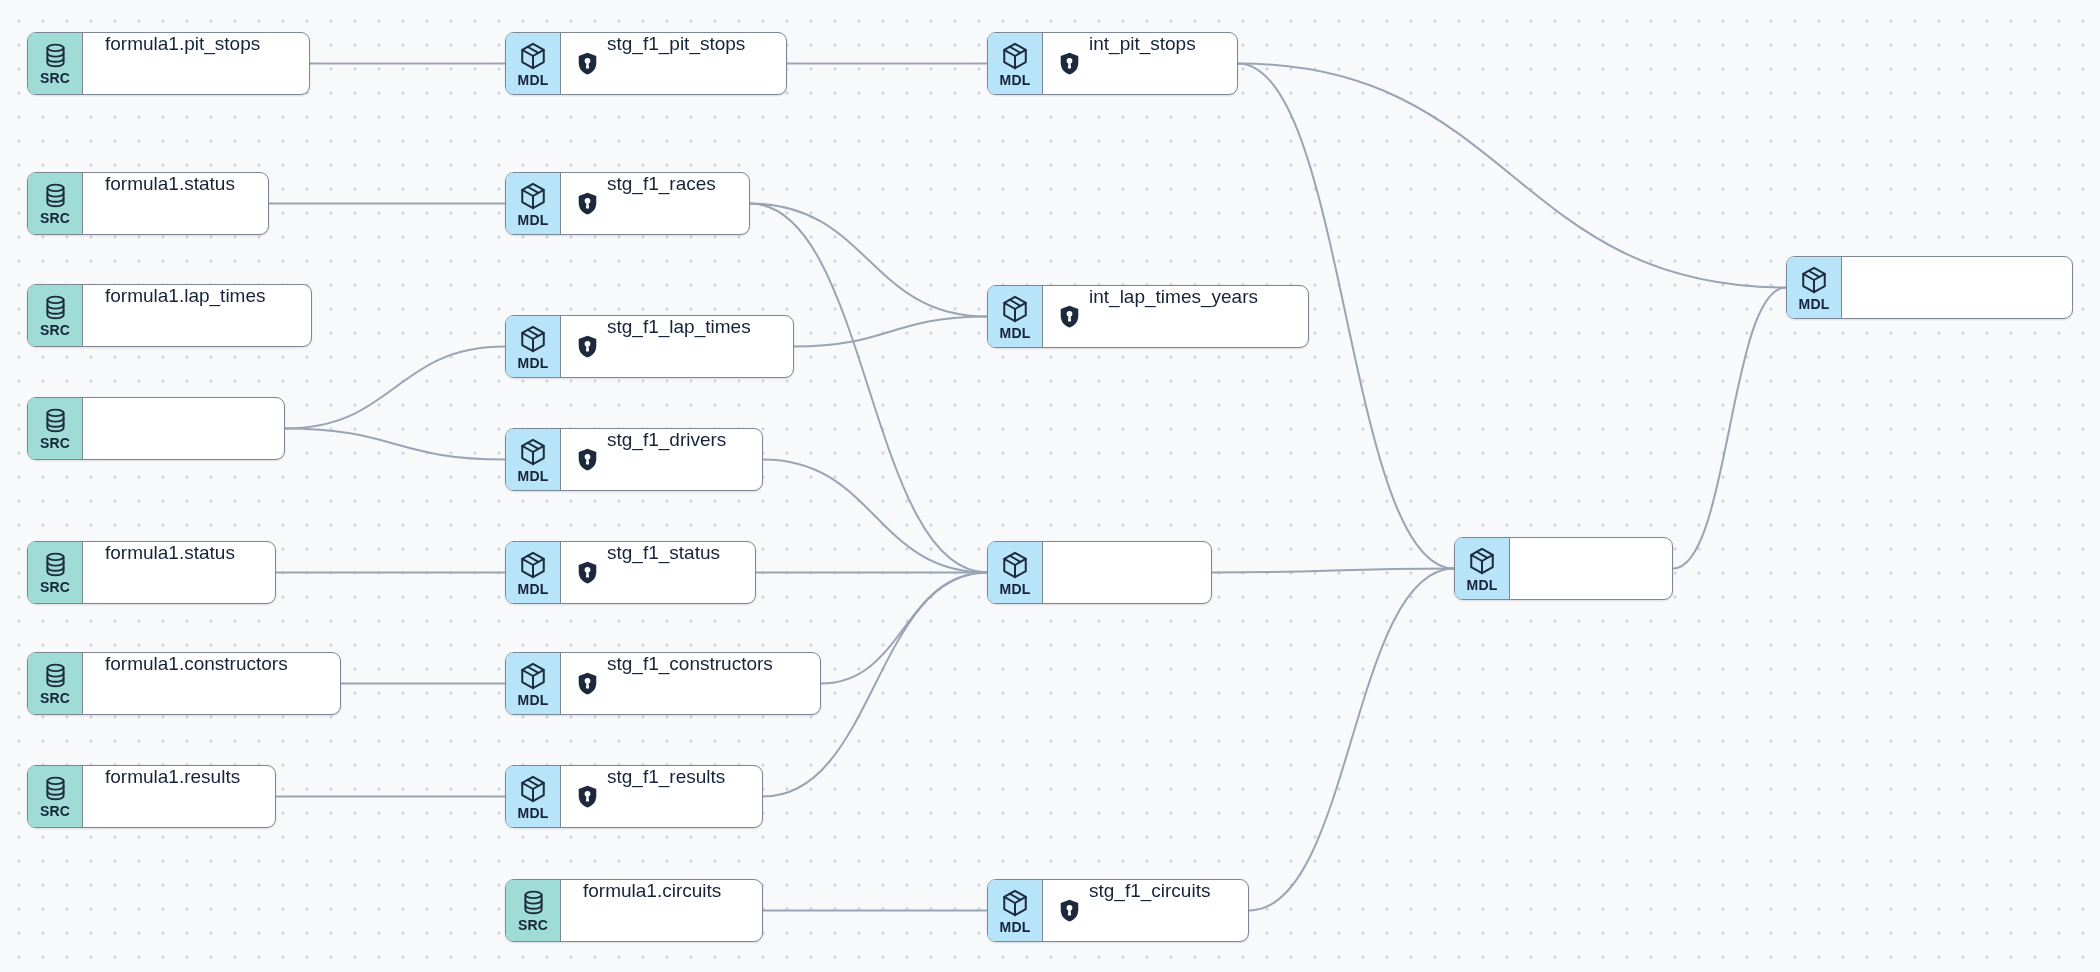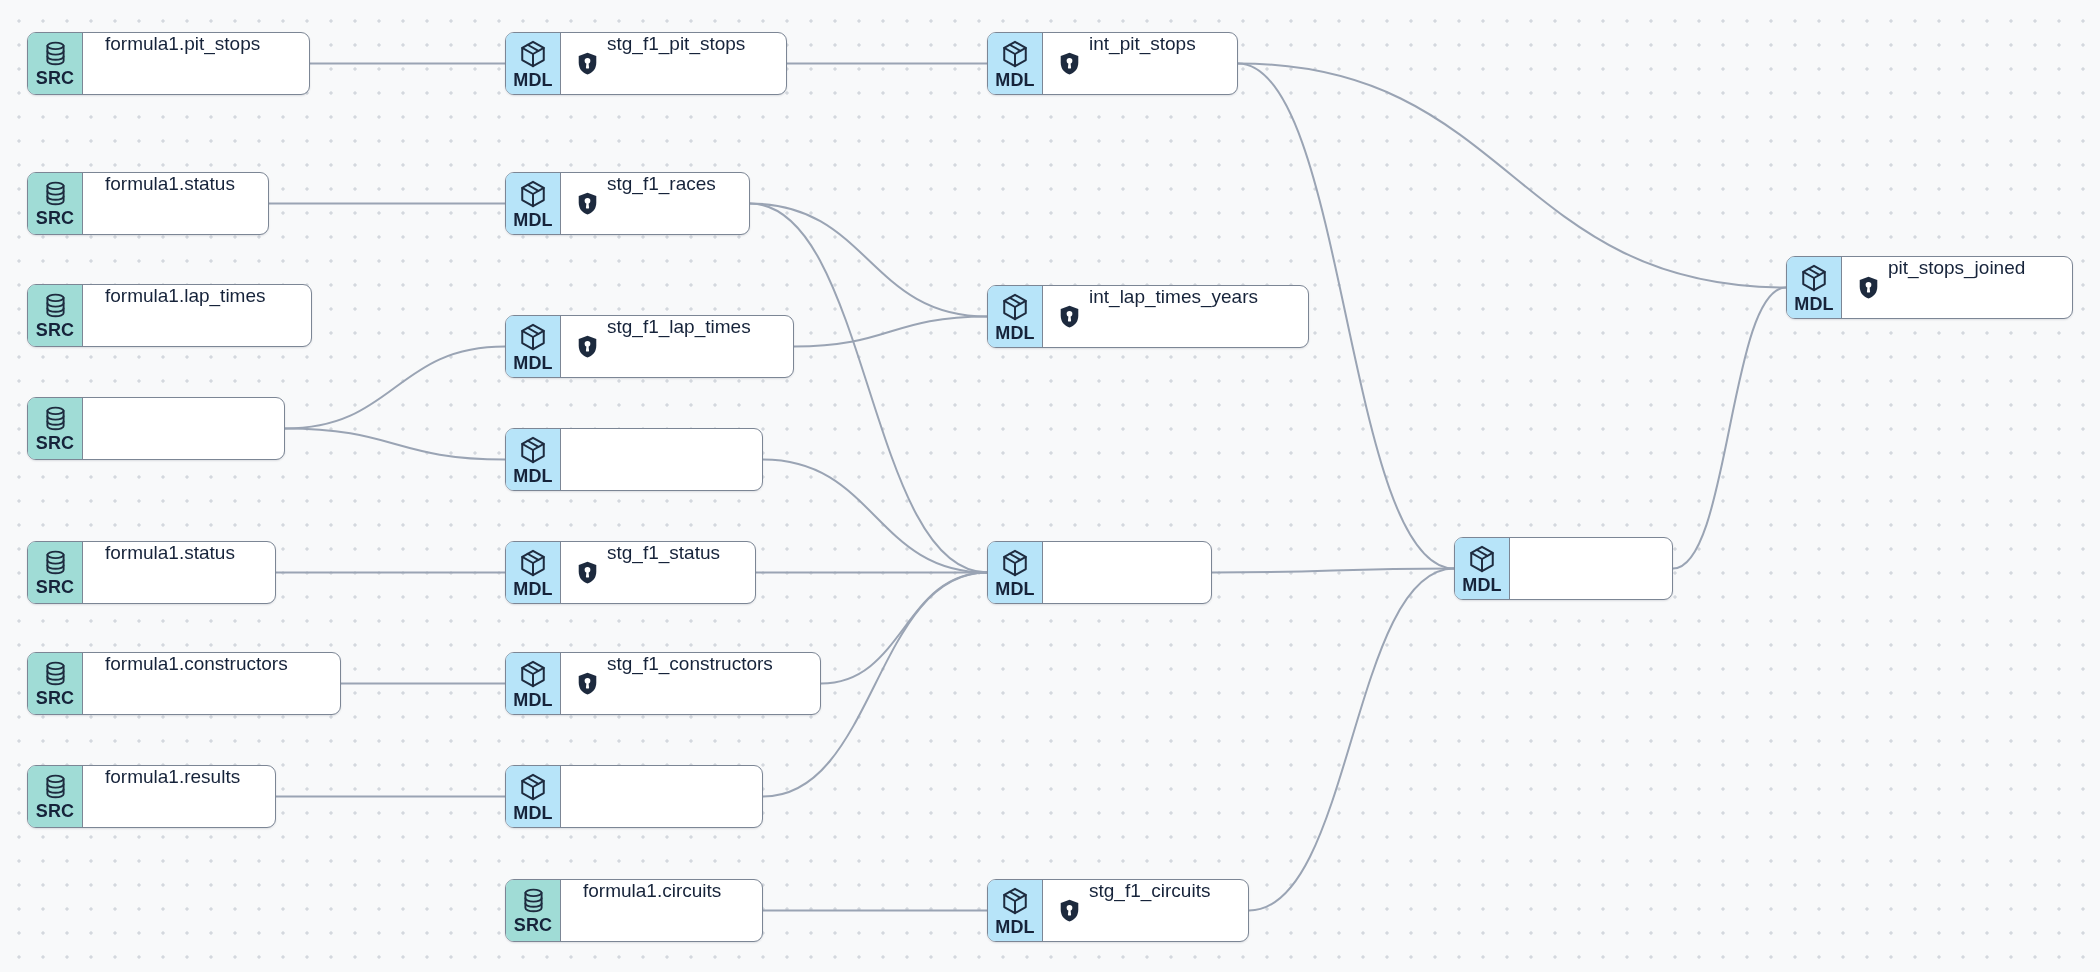--- a/index.html
+++ b/index.html
@@ -27,21 +27,21 @@
     cursor: pointer;
   }
   .iconbox {
     width: 54px; flex: 0 0 54px;
     border-right: 1.7px solid var(--border, #7c8695);
     border-radius: 7px 0 0 7px;
     display: flex; flex-direction: column; align-items: center; justify-content: center;
   }
   .iconbox .glyph { display: flex; align-items: center; justify-content: center; line-height: 0; }
   .badge {
-    font-size: 18px; font-weight: bold; letter-spacing: .2px;
+    font-size: 14px; font-weight: bold; letter-spacing: .2px;
     color: var(--text, #16233a); line-height: 1; margin-top: 2px;
   }
   .nbody {
     flex: 1; display: flex; 
     padding: 0 14px 0 16px; gap: 9px; min-width: 0;
   }
   .nbody.no-shield { padding-left: 22px; }
   .nlabel {
     font-size: 19px; color: var(--text, #16233a); white-space: nowrap;
   }
@@ -256,20 +256,30 @@
           <span class="glyph">
             <svg width="30" height="30" viewBox="0 0 24 24" fill="none" stroke="#1e2b3f" stroke-width="1.6" stroke-linejoin="round" stroke-linecap="round">
               <path d="M12 2.3 L20.6 7.15 V16.85 L12 21.7 L3.4 16.85 V7.15 Z"></path>
               <path d="M3.4 7.15 L12 12 L20.6 7.15"></path>
               <path d="M12 12 V21.7"></path>
               <path d="M7.7 4.6 L16.3 9.45"></path>
             </svg>
           </span>
           <span class="badge">MDL</span>
         </div>
+        <div class="nbody">
+          <span class="shield">
+            <svg width="21" height="23" viewBox="0 0 22 24">
+              <path d="M11 0.8 L20.2 4.1 V11 C20.2 17.6 16.5 21.9 11 23.4 C5.5 21.9 1.8 17.6 1.8 11 V4.1 Z" fill="#1d2a3e"></path>
+              <circle cx="11" cy="9.2" r="3" fill="#ffffff"></circle>
+              <path d="M9.9 11.4 h2.2 l0.55 5.1 a0.65 0.65 0 0 1 -0.65 0.72 h-2 a0.65 0.65 0 0 1 -0.65 -0.72 Z" fill="#ffffff"></path>
+            </svg>
+          </span>
+          <span class="nlabel">stg_f1_drivers</span>
+        </div>
       </div>
       <div class="node" style="left: 27px; top: 541px; width: 249px;">
         <div class="iconbox" style="background: rgb(160, 220, 214);">
           <span class="glyph">
             <svg width="27" height="27" viewBox="0 0 24 24" fill="none" stroke="#1e2b3f" stroke-width="1.7" stroke-linecap="round">
               <ellipse cx="12" cy="5.2" rx="7.2" ry="2.9"></ellipse>
               <path d="M4.8 5.2 V18.6 C4.8 20.3 8 21.6 12 21.6 C16 21.6 19.2 20.3 19.2 18.6 V5.2"></path>
               <path d="M4.8 10 C4.8 11.7 8 13 12 13 C16 13 19.2 11.7 19.2 10"></path>
               <path d="M4.8 14.6 C4.8 16.3 8 17.6 12 17.6 C16 17.6 19.2 16.3 19.2 14.6"></path>
             </svg>
@@ -389,20 +399,30 @@
           <span class="glyph">
             <svg width="30" height="30" viewBox="0 0 24 24" fill="none" stroke="#1e2b3f" stroke-width="1.6" stroke-linejoin="round" stroke-linecap="round">
               <path d="M12 2.3 L20.6 7.15 V16.85 L12 21.7 L3.4 16.85 V7.15 Z"></path>
               <path d="M3.4 7.15 L12 12 L20.6 7.15"></path>
               <path d="M12 12 V21.7"></path>
               <path d="M7.7 4.6 L16.3 9.45"></path>
             </svg>
           </span>
           <span class="badge">MDL</span>
         </div>
+        <div class="nbody">
+          <span class="shield">
+            <svg width="21" height="23" viewBox="0 0 22 24">
+              <path d="M11 0.8 L20.2 4.1 V11 C20.2 17.6 16.5 21.9 11 23.4 C5.5 21.9 1.8 17.6 1.8 11 V4.1 Z" fill="#1d2a3e"></path>
+              <circle cx="11" cy="9.2" r="3" fill="#ffffff"></circle>
+              <path d="M9.9 11.4 h2.2 l0.55 5.1 a0.65 0.65 0 0 1 -0.65 0.72 h-2 a0.65 0.65 0 0 1 -0.65 -0.72 Z" fill="#ffffff"></path>
+            </svg>
+          </span>
+          <span class="nlabel">stg_f1_results</span>
+        </div>
       </div>
       <div class="node" style="left: 505px; top: 879px; width: 258px;">
         <div class="iconbox" style="background: rgb(160, 220, 214);">
           <span class="glyph">
             <svg width="27" height="27" viewBox="0 0 24 24" fill="none" stroke="#1e2b3f" stroke-width="1.7" stroke-linecap="round">
               <ellipse cx="12" cy="5.2" rx="7.2" ry="2.9"></ellipse>
               <path d="M4.8 5.2 V18.6 C4.8 20.3 8 21.6 12 21.6 C16 21.6 19.2 20.3 19.2 18.6 V5.2"></path>
               <path d="M4.8 10 C4.8 11.7 8 13 12 13 C16 13 19.2 11.7 19.2 10"></path>
               <path d="M4.8 14.6 C4.8 16.3 8 17.6 12 17.6 C16 17.6 19.2 16.3 19.2 14.6"></path>
             </svg>
@@ -440,26 +460,16 @@
         <div class="iconbox" style="background: rgb(183, 228, 249);">
           <span class="glyph">
             <svg width="30" height="30" viewBox="0 0 24 24" fill="none" stroke="#1e2b3f" stroke-width="1.6" stroke-linejoin="round" stroke-linecap="round">
               <path d="M12 2.3 L20.6 7.15 V16.85 L12 21.7 L3.4 16.85 V7.15 Z"></path>
               <path d="M3.4 7.15 L12 12 L20.6 7.15"></path>
               <path d="M12 12 V21.7"></path>
               <path d="M7.7 4.6 L16.3 9.45"></path>
             </svg>
           </span>
           <span class="badge">MDL</span>
-        </div>
-        <div class="nbody">
-          <span class="shield">
-            <svg width="21" height="23" viewBox="0 0 22 24">
-              <path d="M11 0.8 L20.2 4.1 V11 C20.2 17.6 16.5 21.9 11 23.4 C5.5 21.9 1.8 17.6 1.8 11 V4.1 Z" fill="#1d2a3e"></path>
-              <circle cx="11" cy="9.2" r="3" fill="#ffffff"></circle>
-              <path d="M9.9 11.4 h2.2 l0.55 5.1 a0.65 0.65 0 0 1 -0.65 0.72 h-2 a0.65 0.65 0 0 1 -0.65 -0.72 Z" fill="#ffffff"></path>
-            </svg>
-          </span>
-          <span class="nlabel">pit_stops_joined</span>
         </div>
       </div>
     </div>
 </div>
 
 </body></html>

